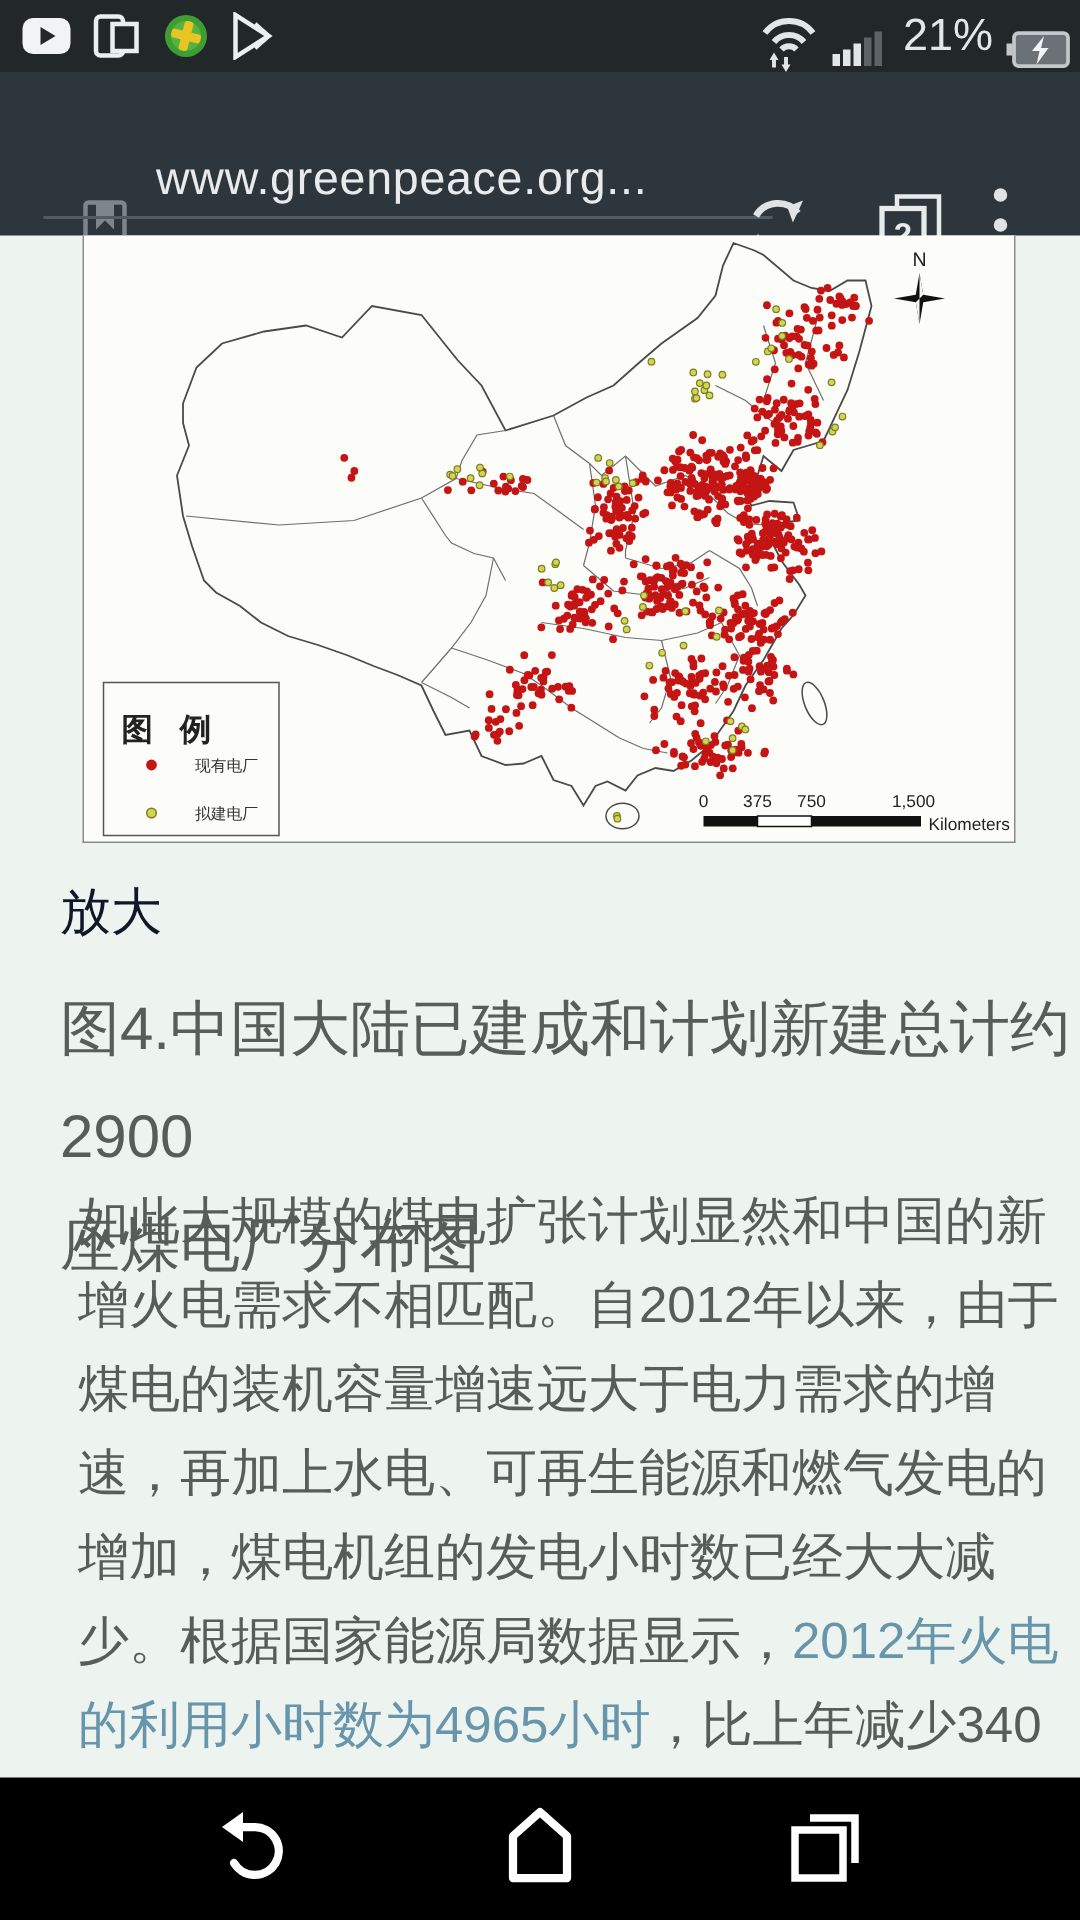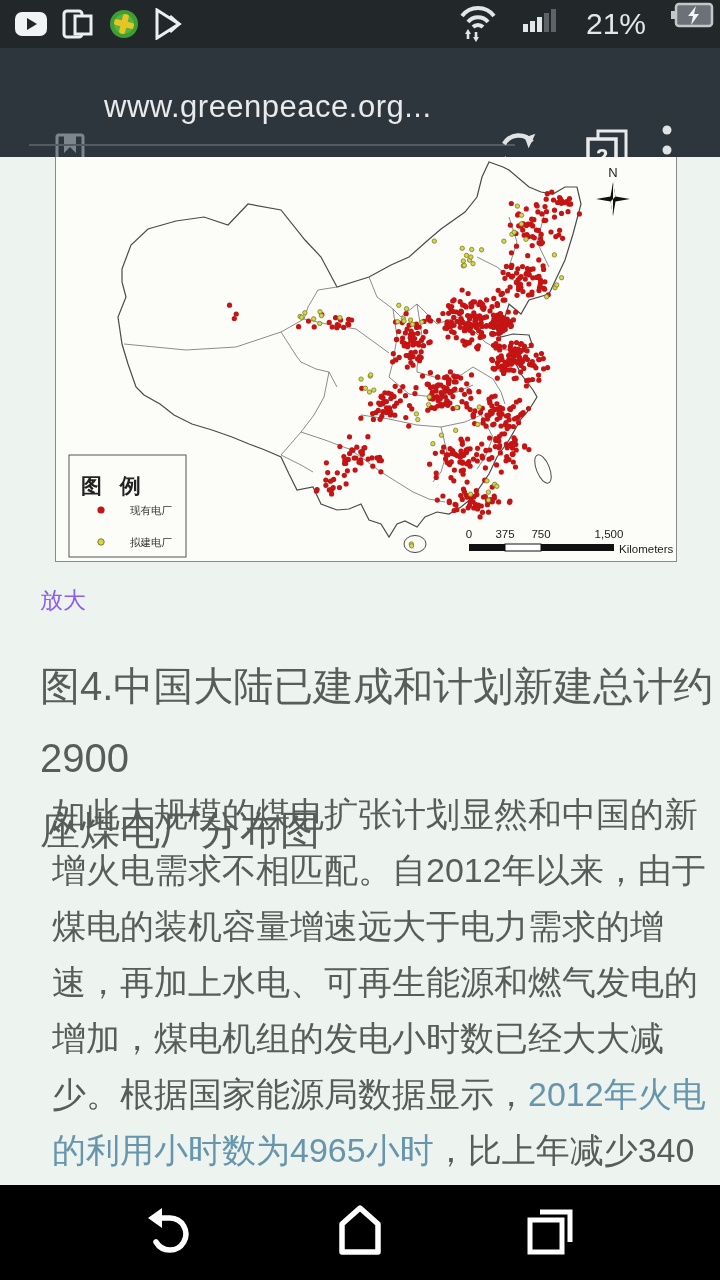--- a/index.html
+++ b/index.html
@@ -3,37 +3,37 @@
 <meta charset="utf-8">
 <style>
   html,body{margin:0;padding:0;background:#000;}
   *{box-sizing:border-box;}
   .screen{position:relative;width:720px;height:1280px;overflow:hidden;
           background:#edf3ee;font-family:"Liberation Sans","DejaVu Sans",sans-serif;}
 
   
   .status-bar{position:absolute;left:0;top:0;width:720px;height:48px;background:#22272a;}
   .status-left{position:absolute;left:14px;top:0;height:48px;display:flex;align-items:center;gap:14px;}
-  .status-right{position:absolute;right:6px;top:0;height:48px;display:flex;align-items:flex-start;gap:24px;}
+  .status-right{position:absolute;right:6px;top:0;height:48px;display:flex;align-items:flex-end;gap:8px;}
   .st-text{color:#e4e7e9;font-size:30px;line-height:48px;}
   .time-text{font-size:32px;color:#eceff1;}
 
   
   .browser-bar{position:absolute;left:0;top:48px;width:720px;height:109px;background:#2c363c;}
-  .url-text{position:absolute;left:104px;top:4px;height:109px;line-height:109px;
+  .url-text{position:absolute;left:104px;top:16px;height:109px;line-height:109px;
             color:#e8eaec;font-size:31px;letter-spacing:.5px;white-space:nowrap;}
   .url-underline{position:absolute;left:29px;top:96px;width:486px;height:2px;background:#535c62;}
   .tab-count{font-size:22px;font-weight:bold;fill:#e8eaec;}
 
   
   .map-figure{position:absolute;left:55px;top:157px;width:622px;height:405px;
               background:#fcfcf9;border:1px solid #8a8a8a;border-top:none;}
 
   
-  .zoom-link{position:absolute;left:40px;top:585px;font-size:23px;color:#8b5cf6;
+  .zoom-link{position:absolute;left:40px;top:585px;font-size:34px;color:#0f172a;
              text-decoration:none;}
   .caption{position:absolute;left:40px;top:650px;width:680px;font-size:40px;line-height:72px;
            color:#575d58;white-space:pre-line;}
   .paragraph{position:absolute;left:40px;top:786px;width:680px;font-size:34px;line-height:56px;
              color:#575d58;white-space:pre-line;margin-left:12px;}
   .paragraph a{color:#6795ac;text-decoration:none;}
 
   
   .nav-bar{position:absolute;left:0;top:1185px;width:720px;height:95px;background:#000;}
   .nav-icon{position:absolute;top:9px;width:76px;height:76px;}

